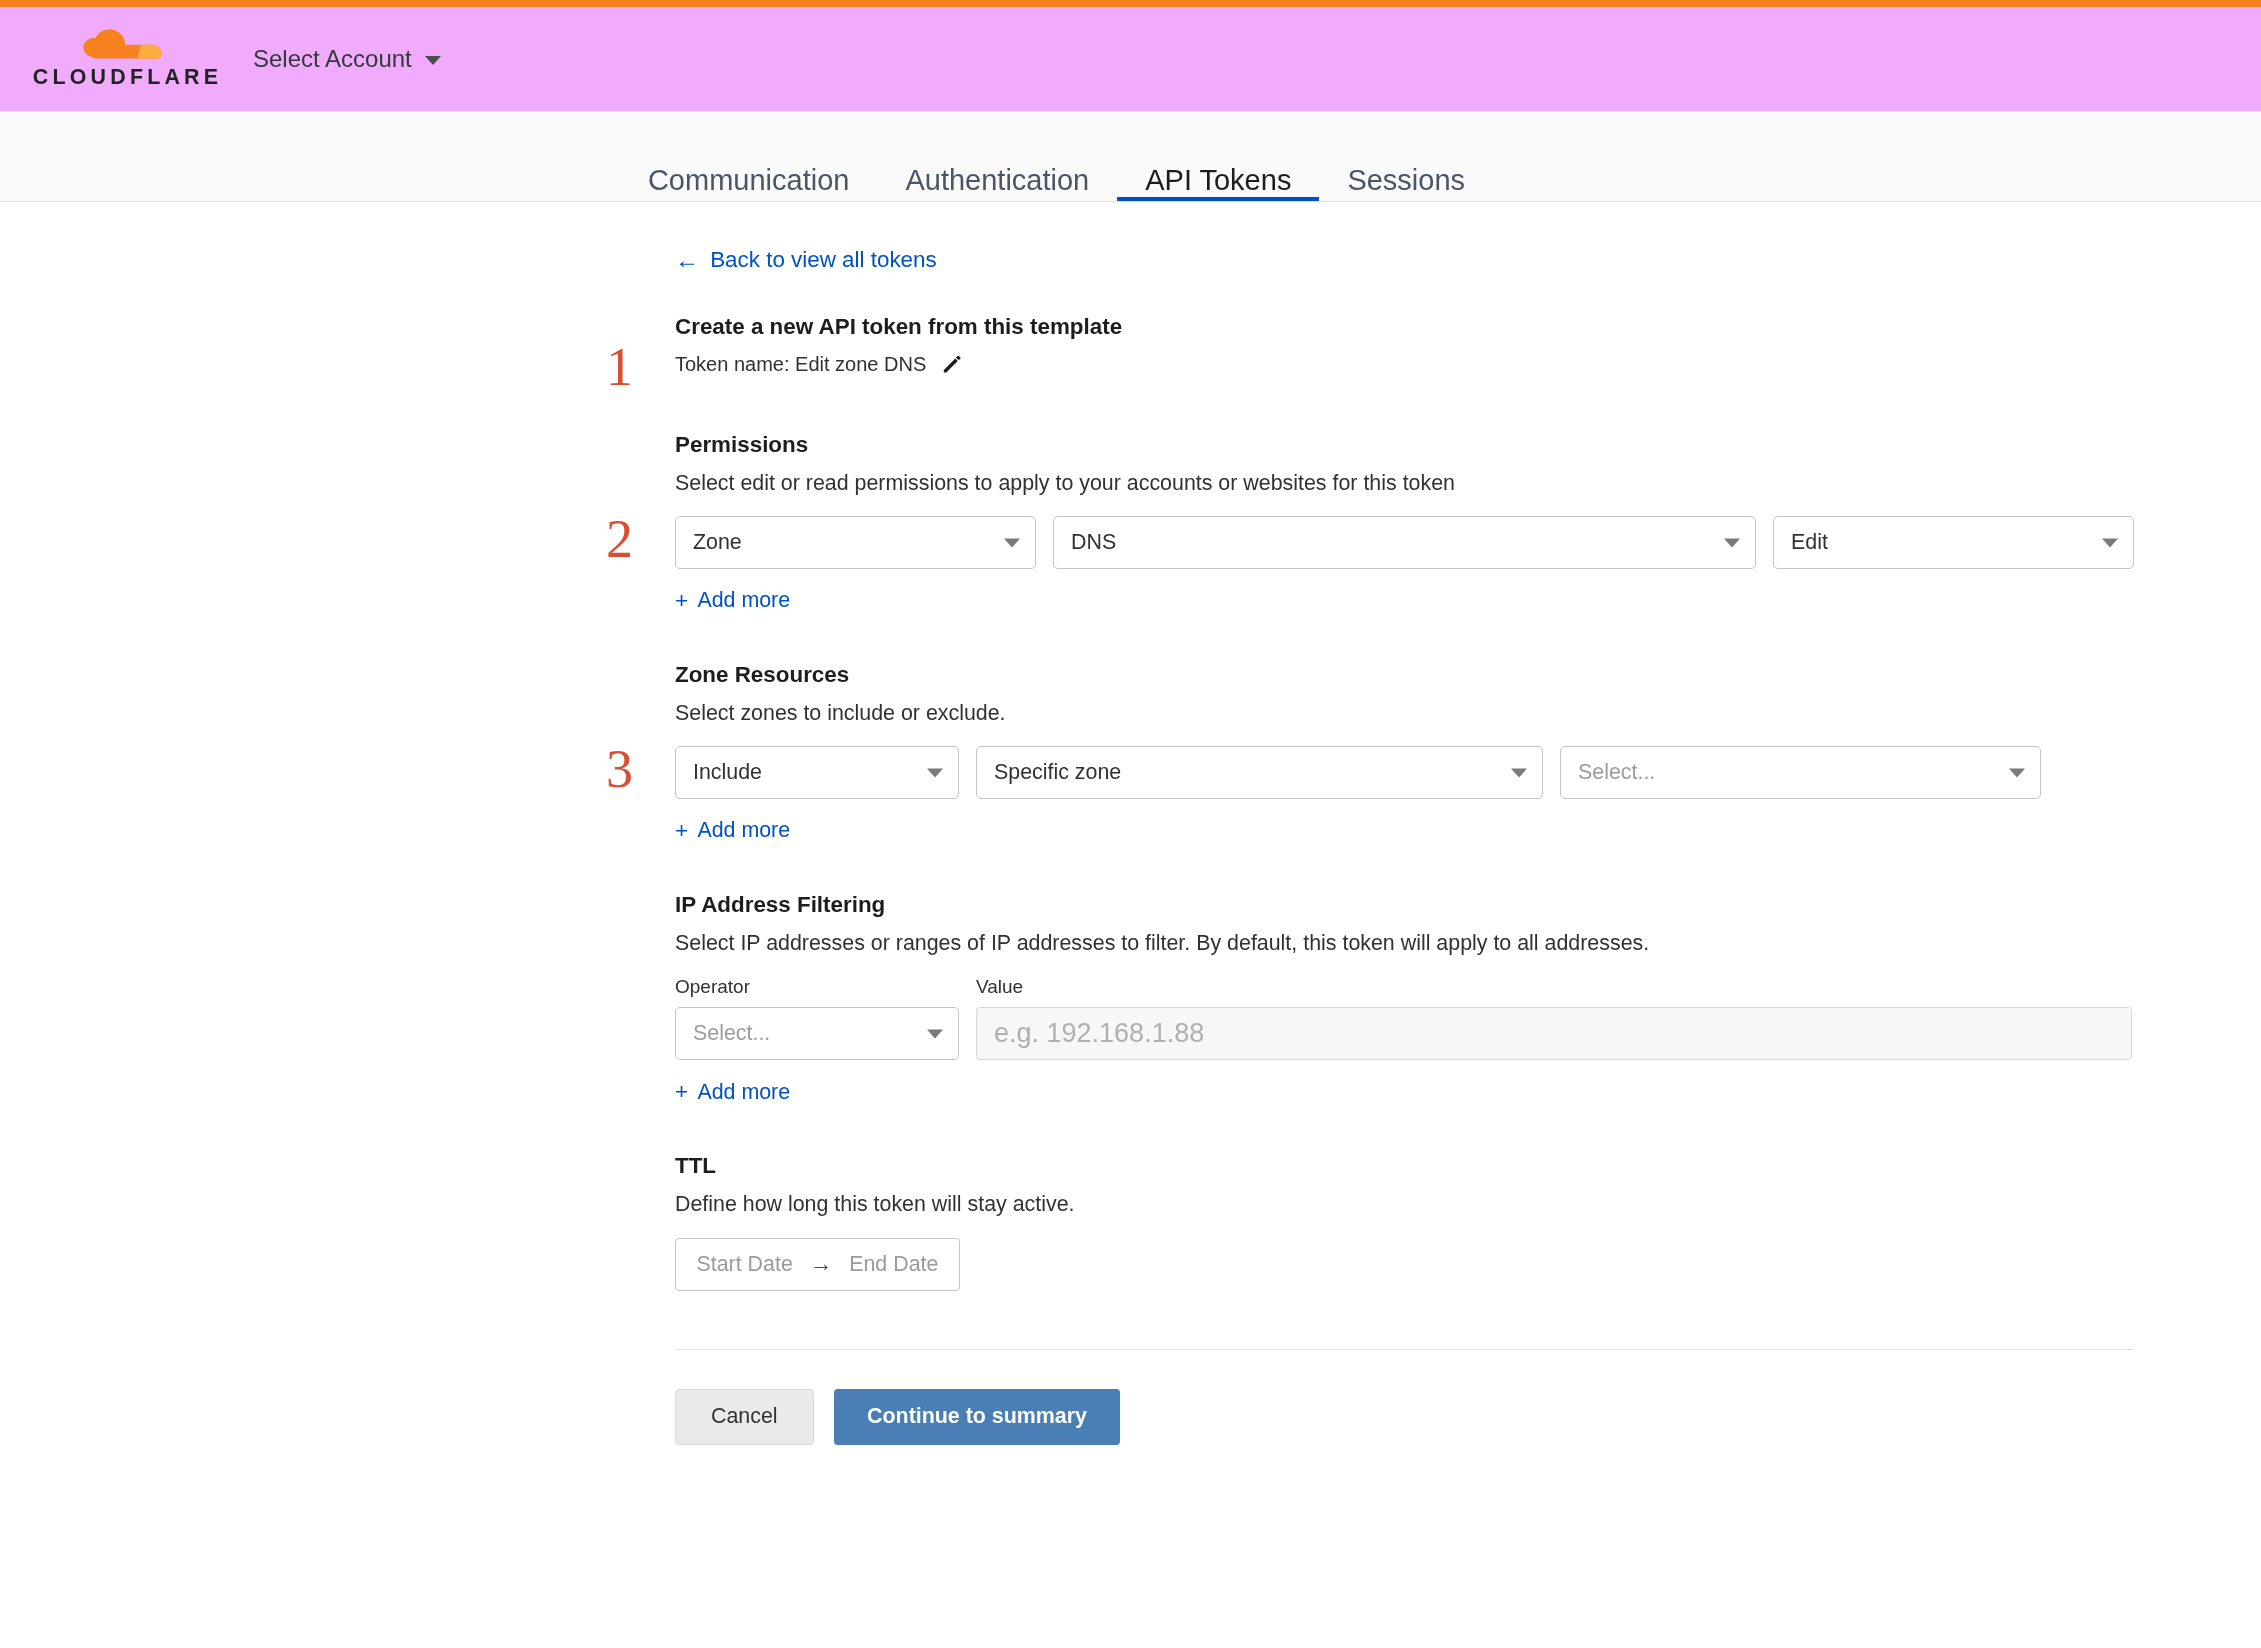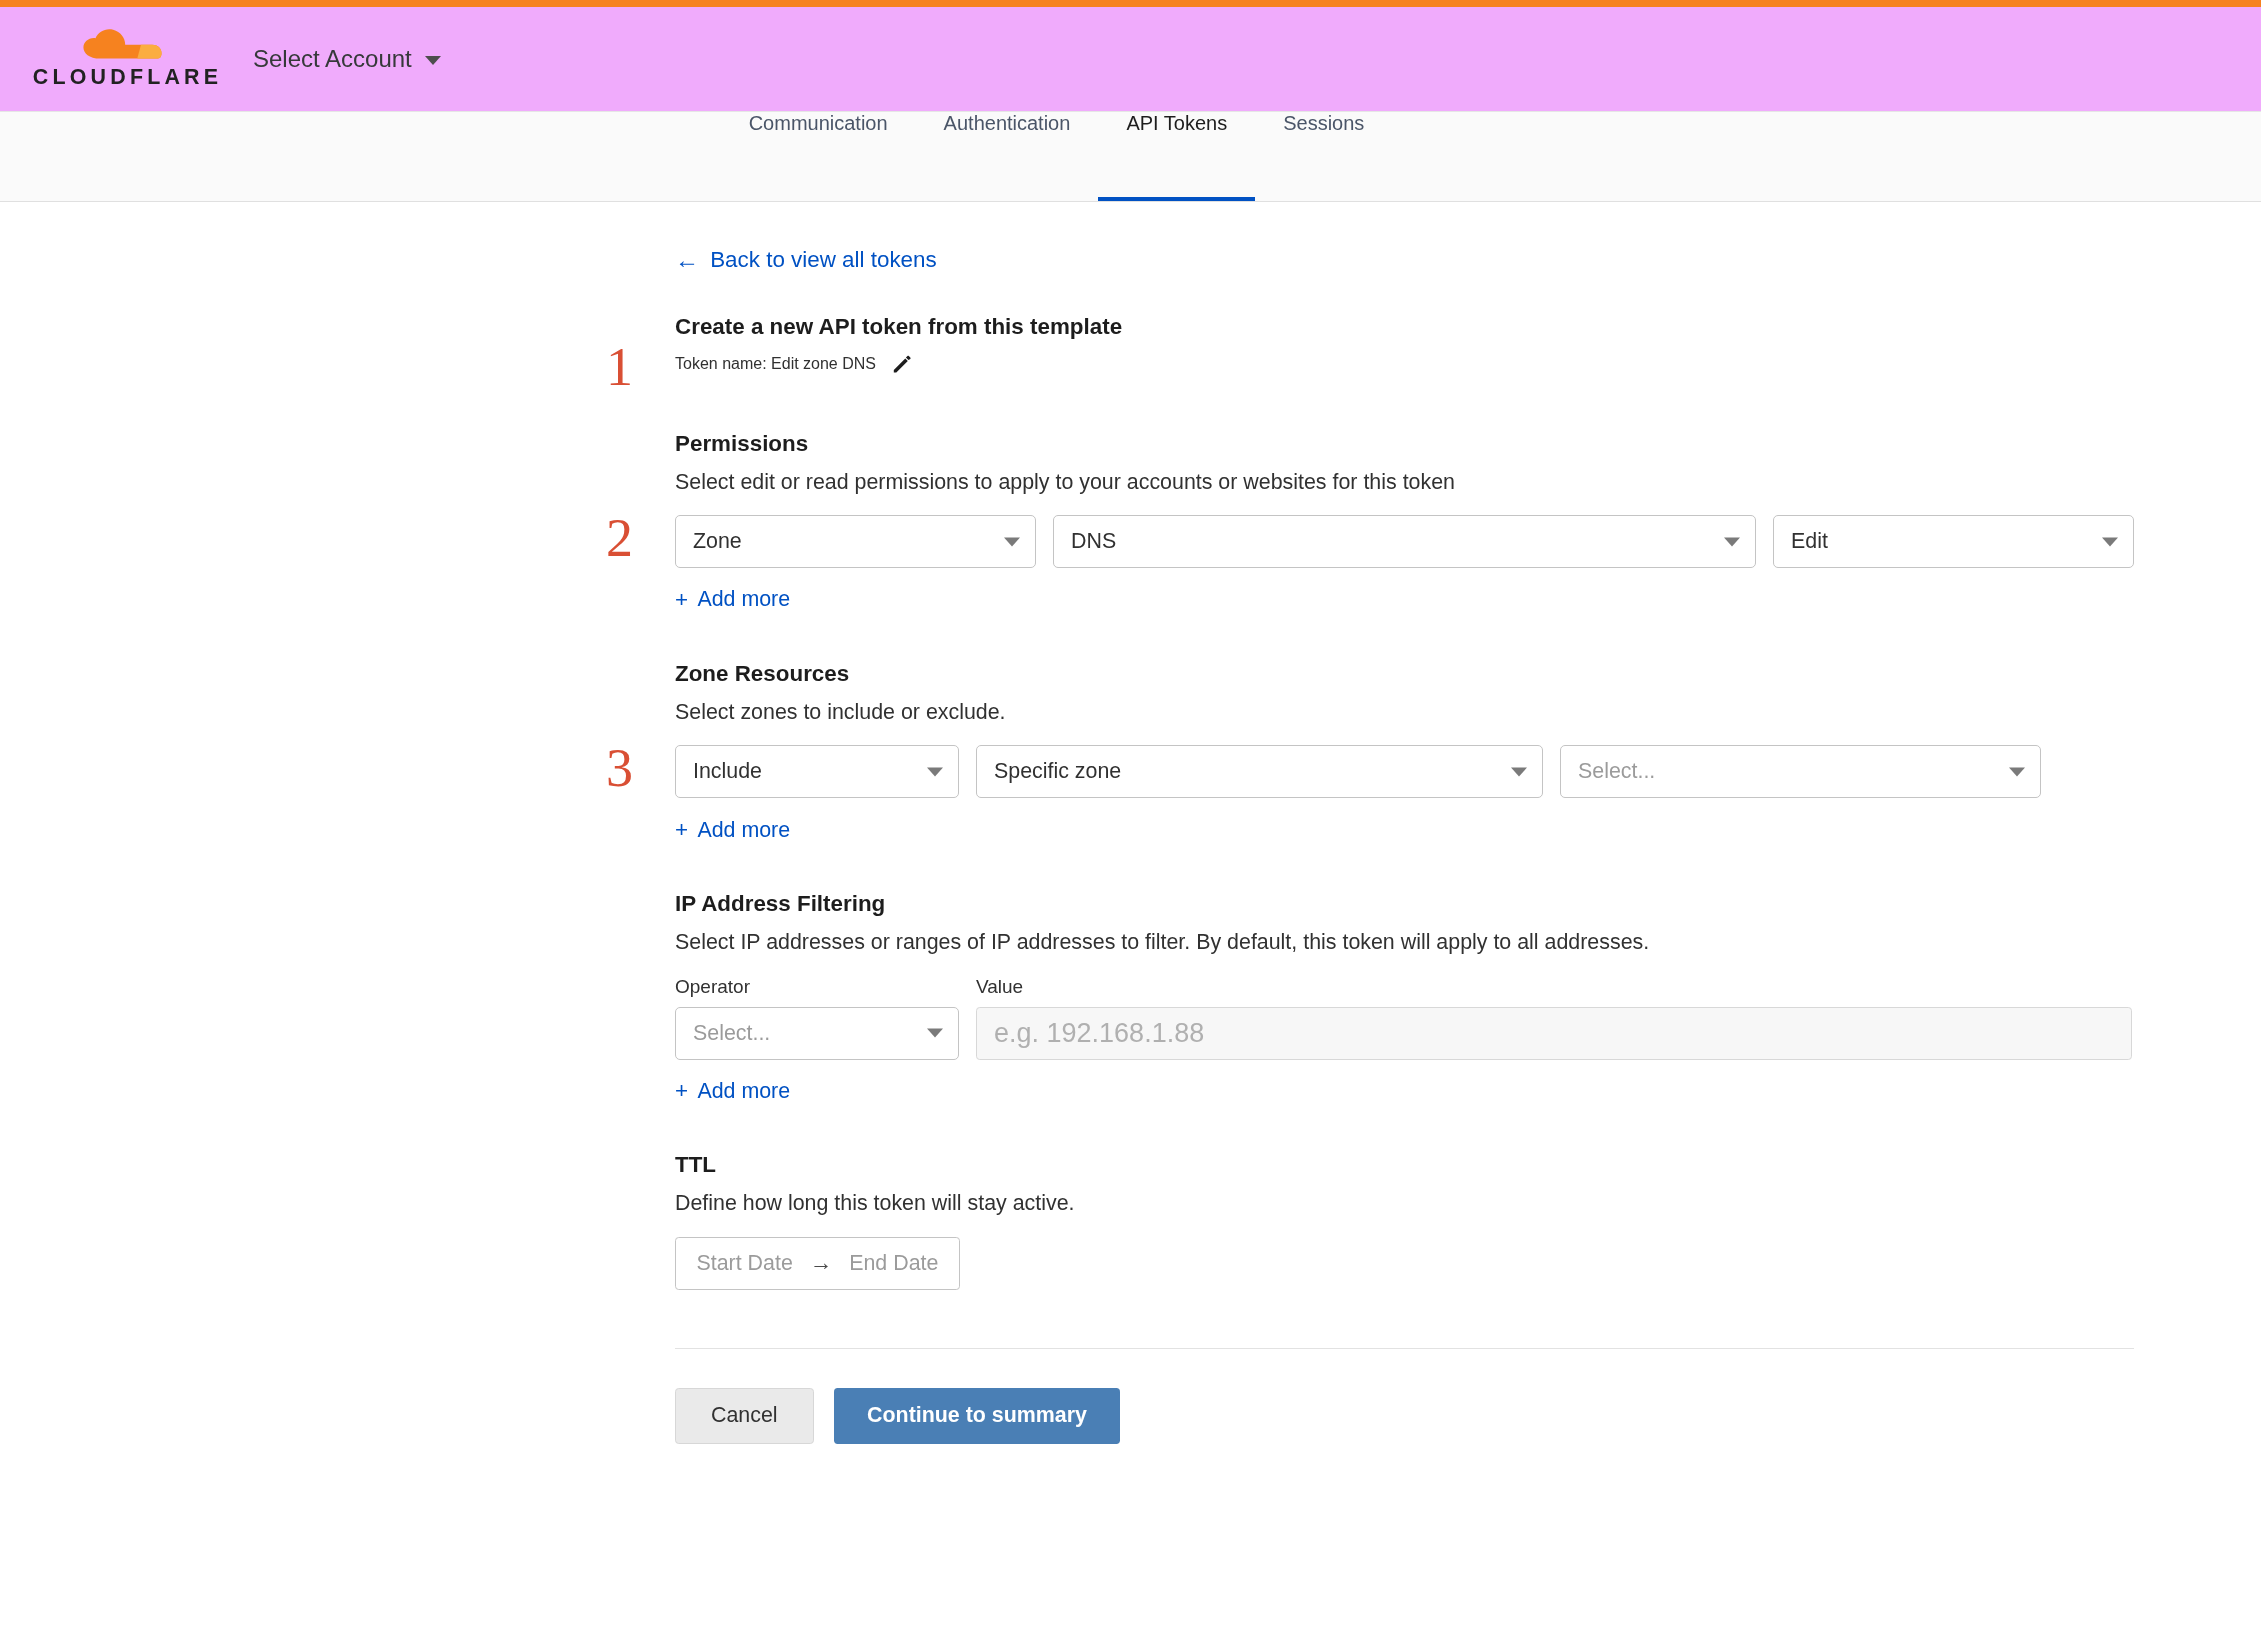--- a/index.html
+++ b/index.html
@@ -75,23 +75,23 @@
     justify-content: center;
     padding-left: 0;
   }
   .nav-inner {
     display: flex;
     align-items: stretch;
     margin-left: -149px;
   }
   .nav-tab {
     display: flex;
-    align-items: flex-start;
+    align-items: flex-end;
     padding: 0 28px;
-    font-size: 20px;
+    font-size: 29px;
     color: #4a5568;
     cursor: pointer;
     border-bottom: 4.7px solid transparent;
   }
   .nav-tab.active {
     color: #1d1d1d;
     border-bottom: 4.7px solid #0051c3;
     font-weight: 400;
   }
   
@@ -124,21 +124,21 @@
     margin: 0 0 13px 0;
   }
   .sub-text {
     font-size: 21.4px;
     color: #313131;
     margin: 0 0 20.5px 0;
   }
   .token-name-row {
     display: flex;
     align-items: center;
-    font-size: 16px;
+    font-size: 20px;
     color: #313131;
   }
   .pencil {
     margin-left: 15px;
     cursor: pointer;
     display: inline-flex;
   }
   .step-num {
     position: absolute;
     font-size: 54px;

